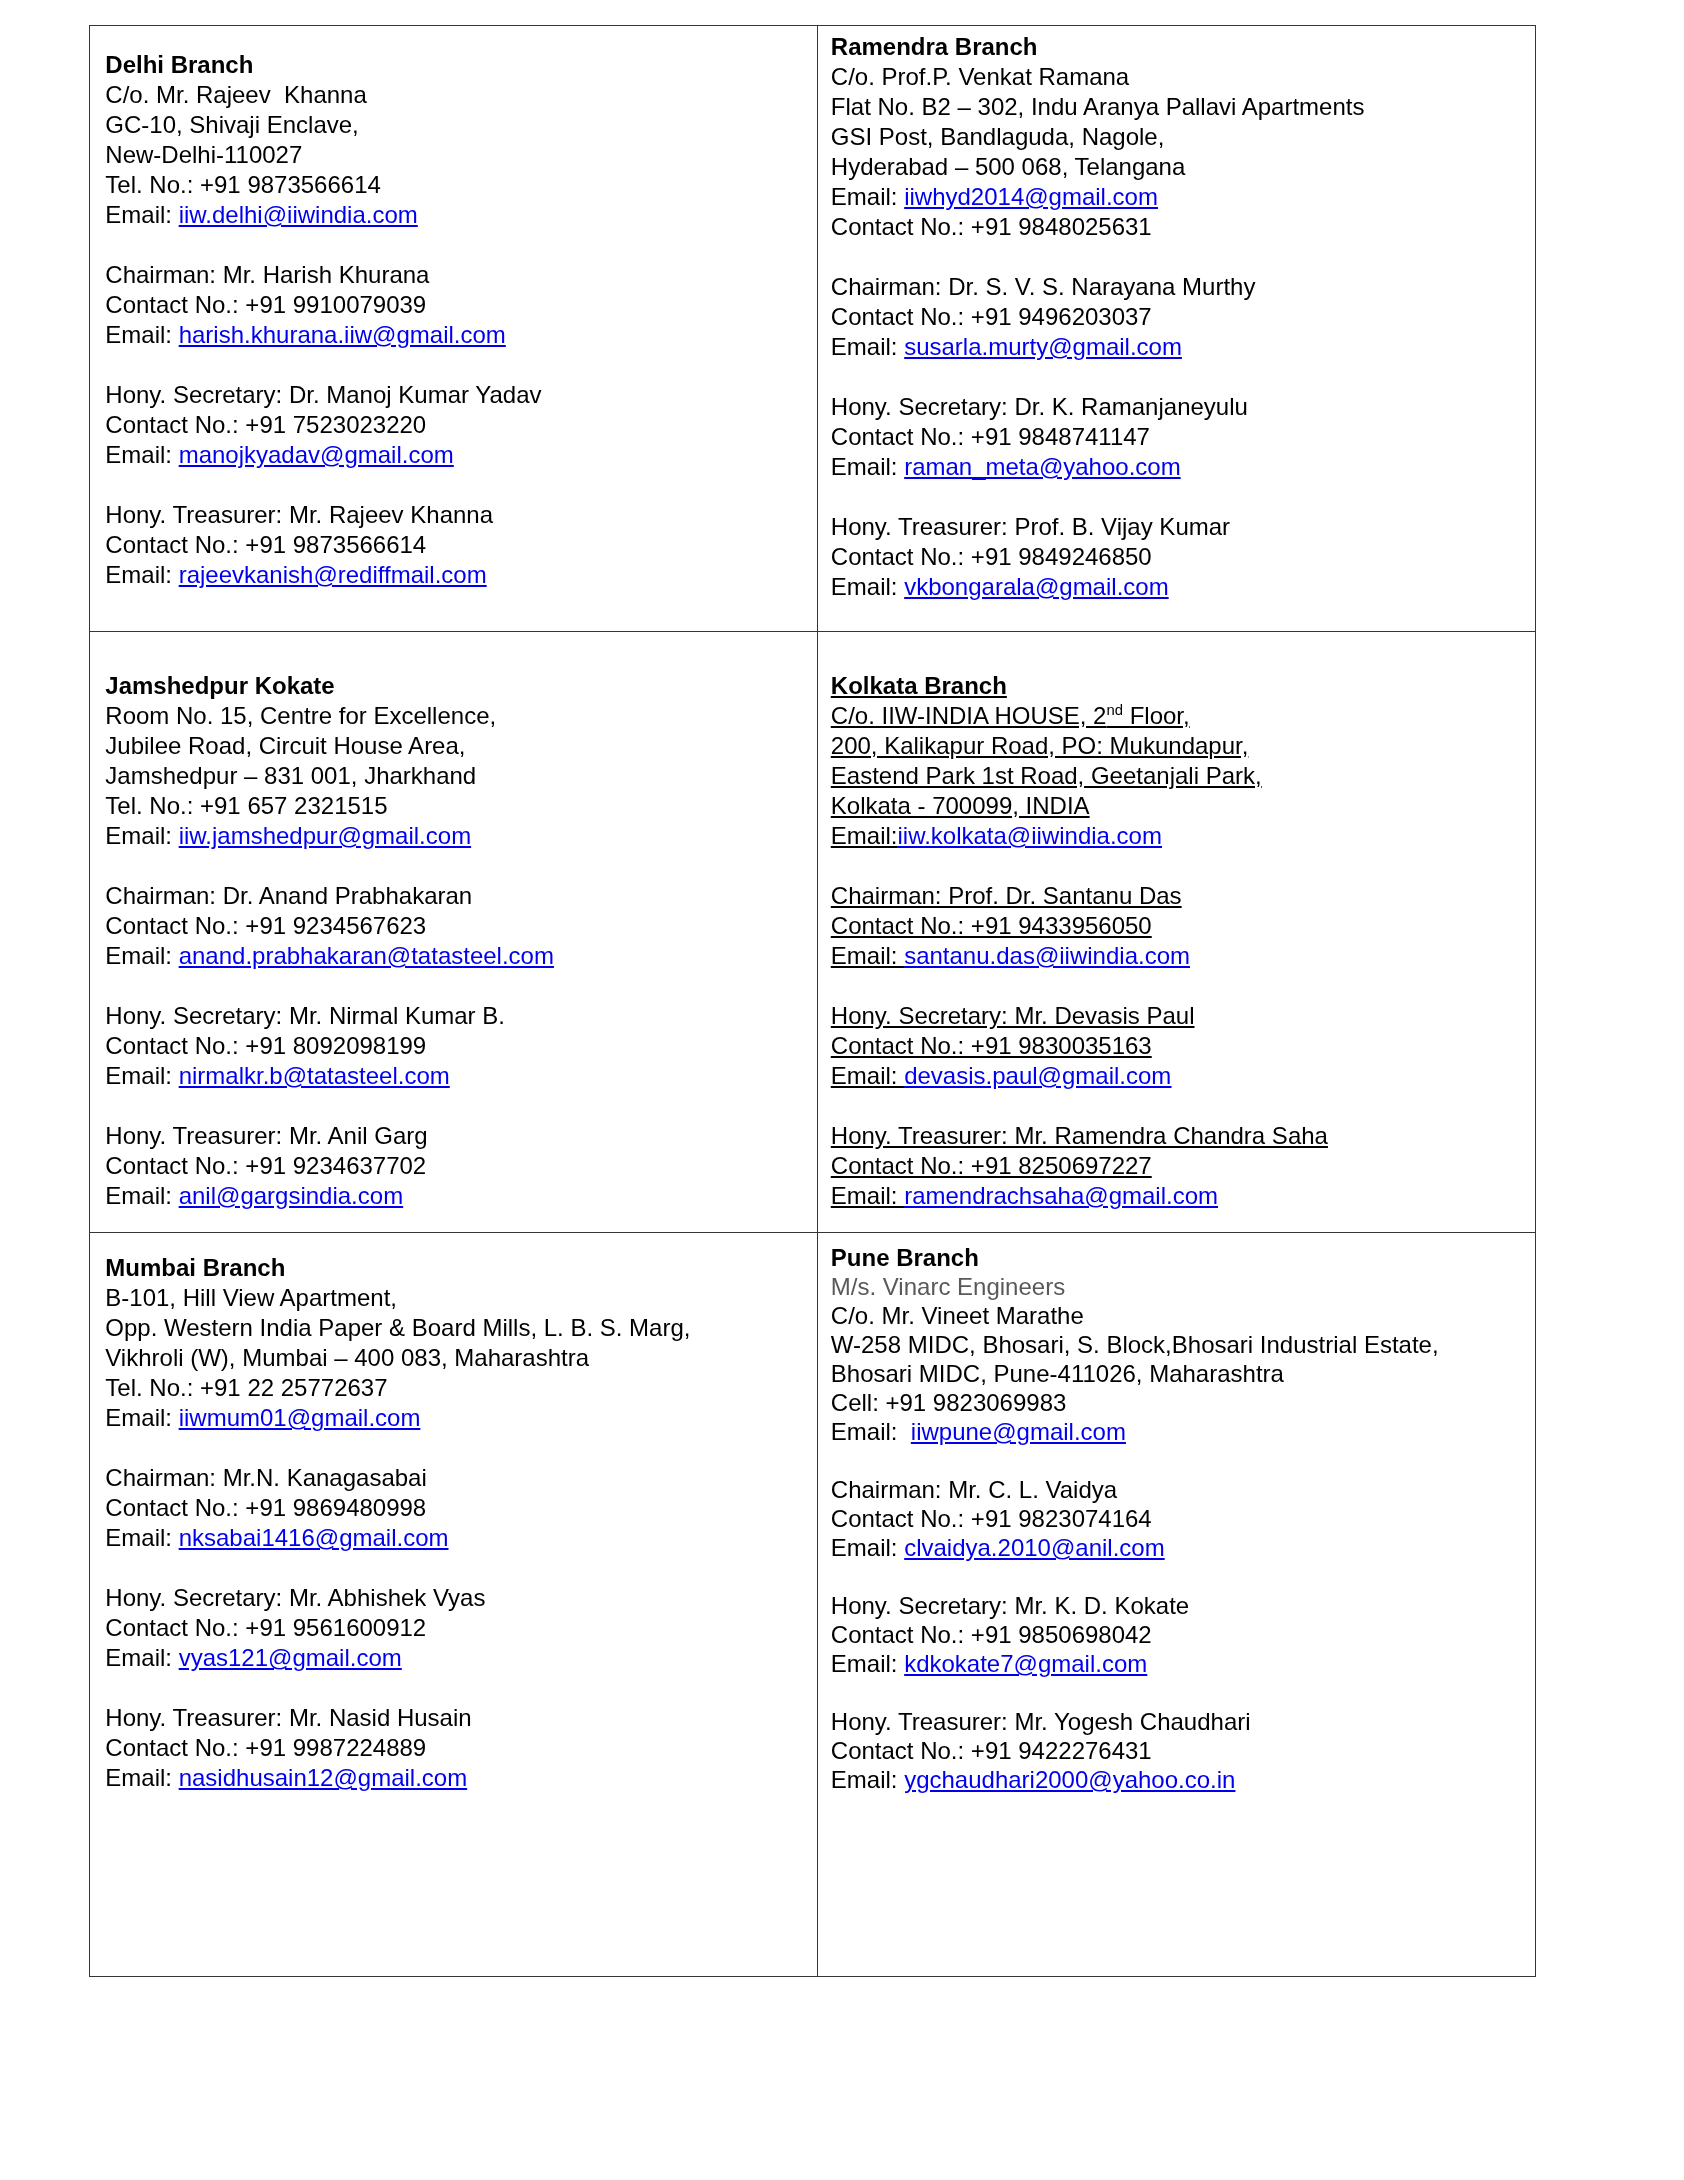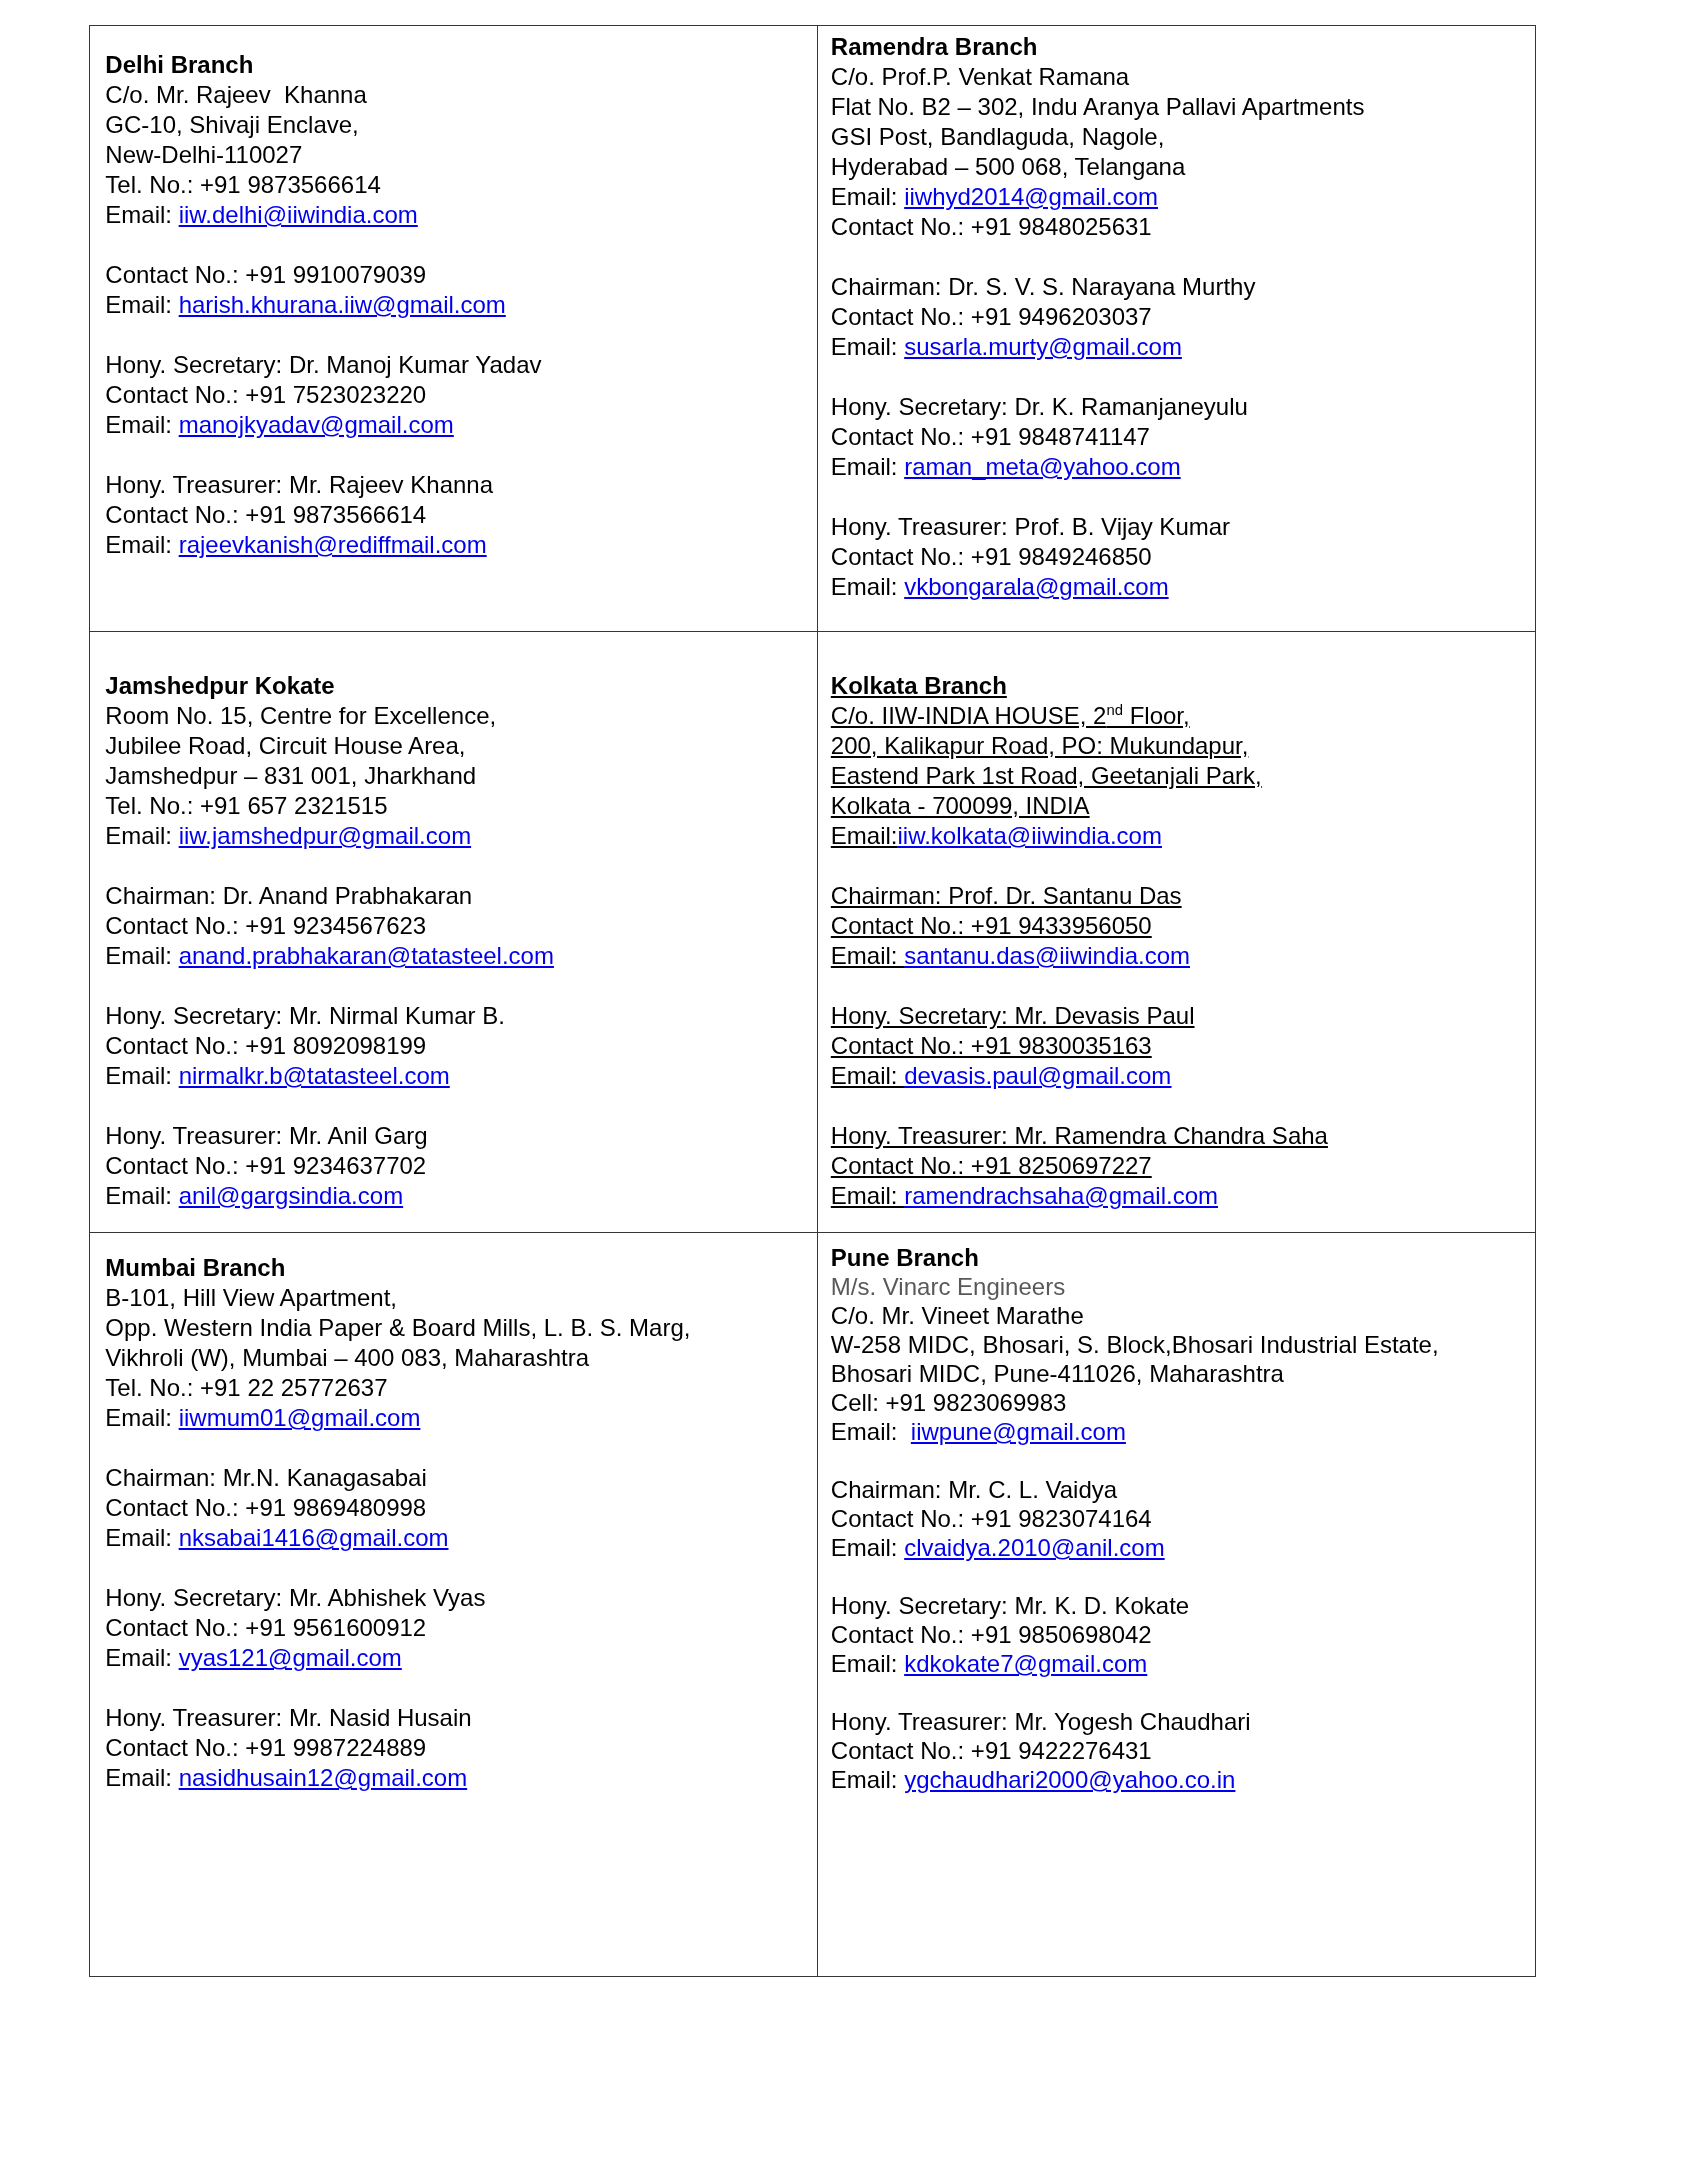--- a/index.html
+++ b/index.html
@@ -62,20 +62,21 @@
 
     <div class="cell col-left row-top pad-delhi">
       <div class="branch-title">Delhi Branch</div>
       <div class="branch-lines">
           <div class="line"><span>C/o. Mr. Rajeev  Khanna</span></div>
           <div class="line"><span>GC-10, Shivaji Enclave,</span></div>
           <div class="line"><span>New-Delhi-110027</span></div>
           <div class="line"><span>Tel. No.: +91 9873566614</span></div>
           <div class="line"><span>Email: </span><a href="#" class="email-link">iiw.delhi@iiwindia.com</a></div>
           <div class="line blank"></div>
+          <div class="line"><span>Chairman: Mr. Harish Khurana</span></div>
           <div class="line"><span>Contact No.: +91 9910079039</span></div>
           <div class="line"><span>Email: </span><a href="#" class="email-link">harish.khurana.iiw@gmail.com</a></div>
           <div class="line blank"></div>
           <div class="line"><span>Hony. Secretary: Dr. Manoj Kumar Yadav</span></div>
           <div class="line"><span>Contact No.: +91 7523023220</span></div>
           <div class="line"><span>Email: </span><a href="#" class="email-link">manojkyadav@gmail.com</a></div>
           <div class="line blank"></div>
           <div class="line"><span>Hony. Treasurer: Mr. Rajeev Khanna</span></div>
           <div class="line"><span>Contact No.: +91 9873566614</span></div>
           <div class="line"><span>Email: </span><a href="#" class="email-link">rajeevkanish@rediffmail.com</a></div>

